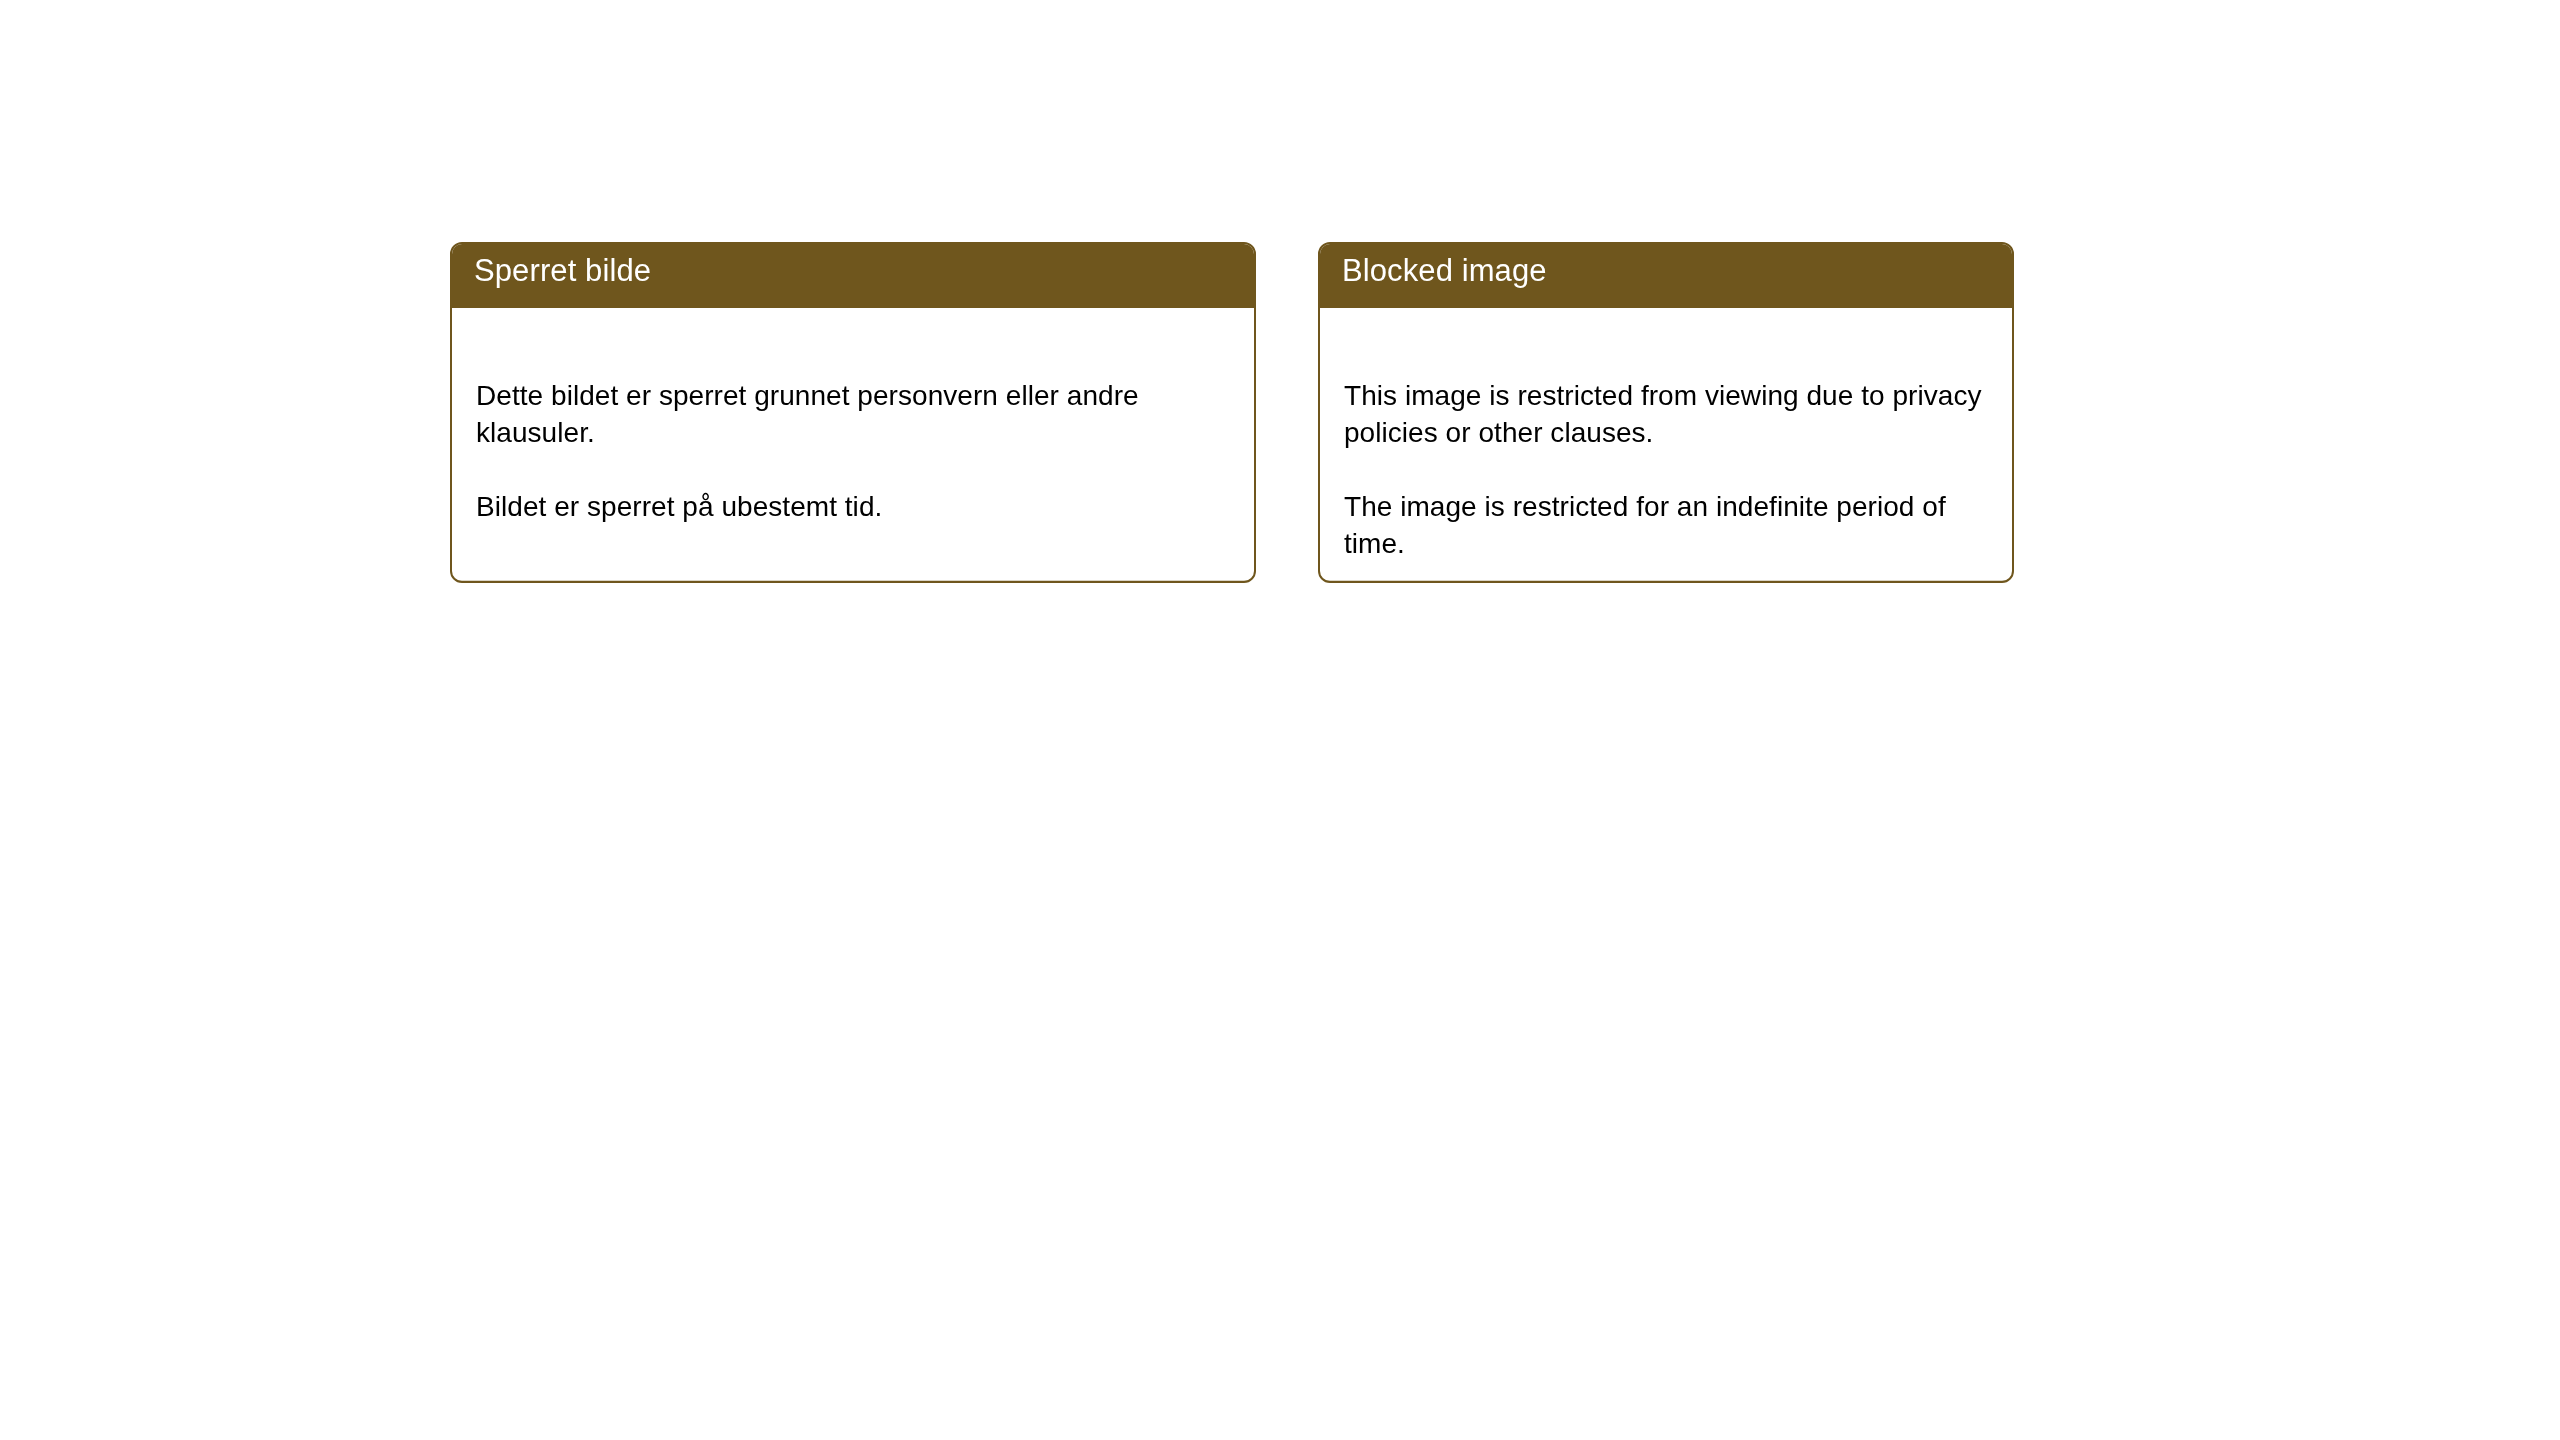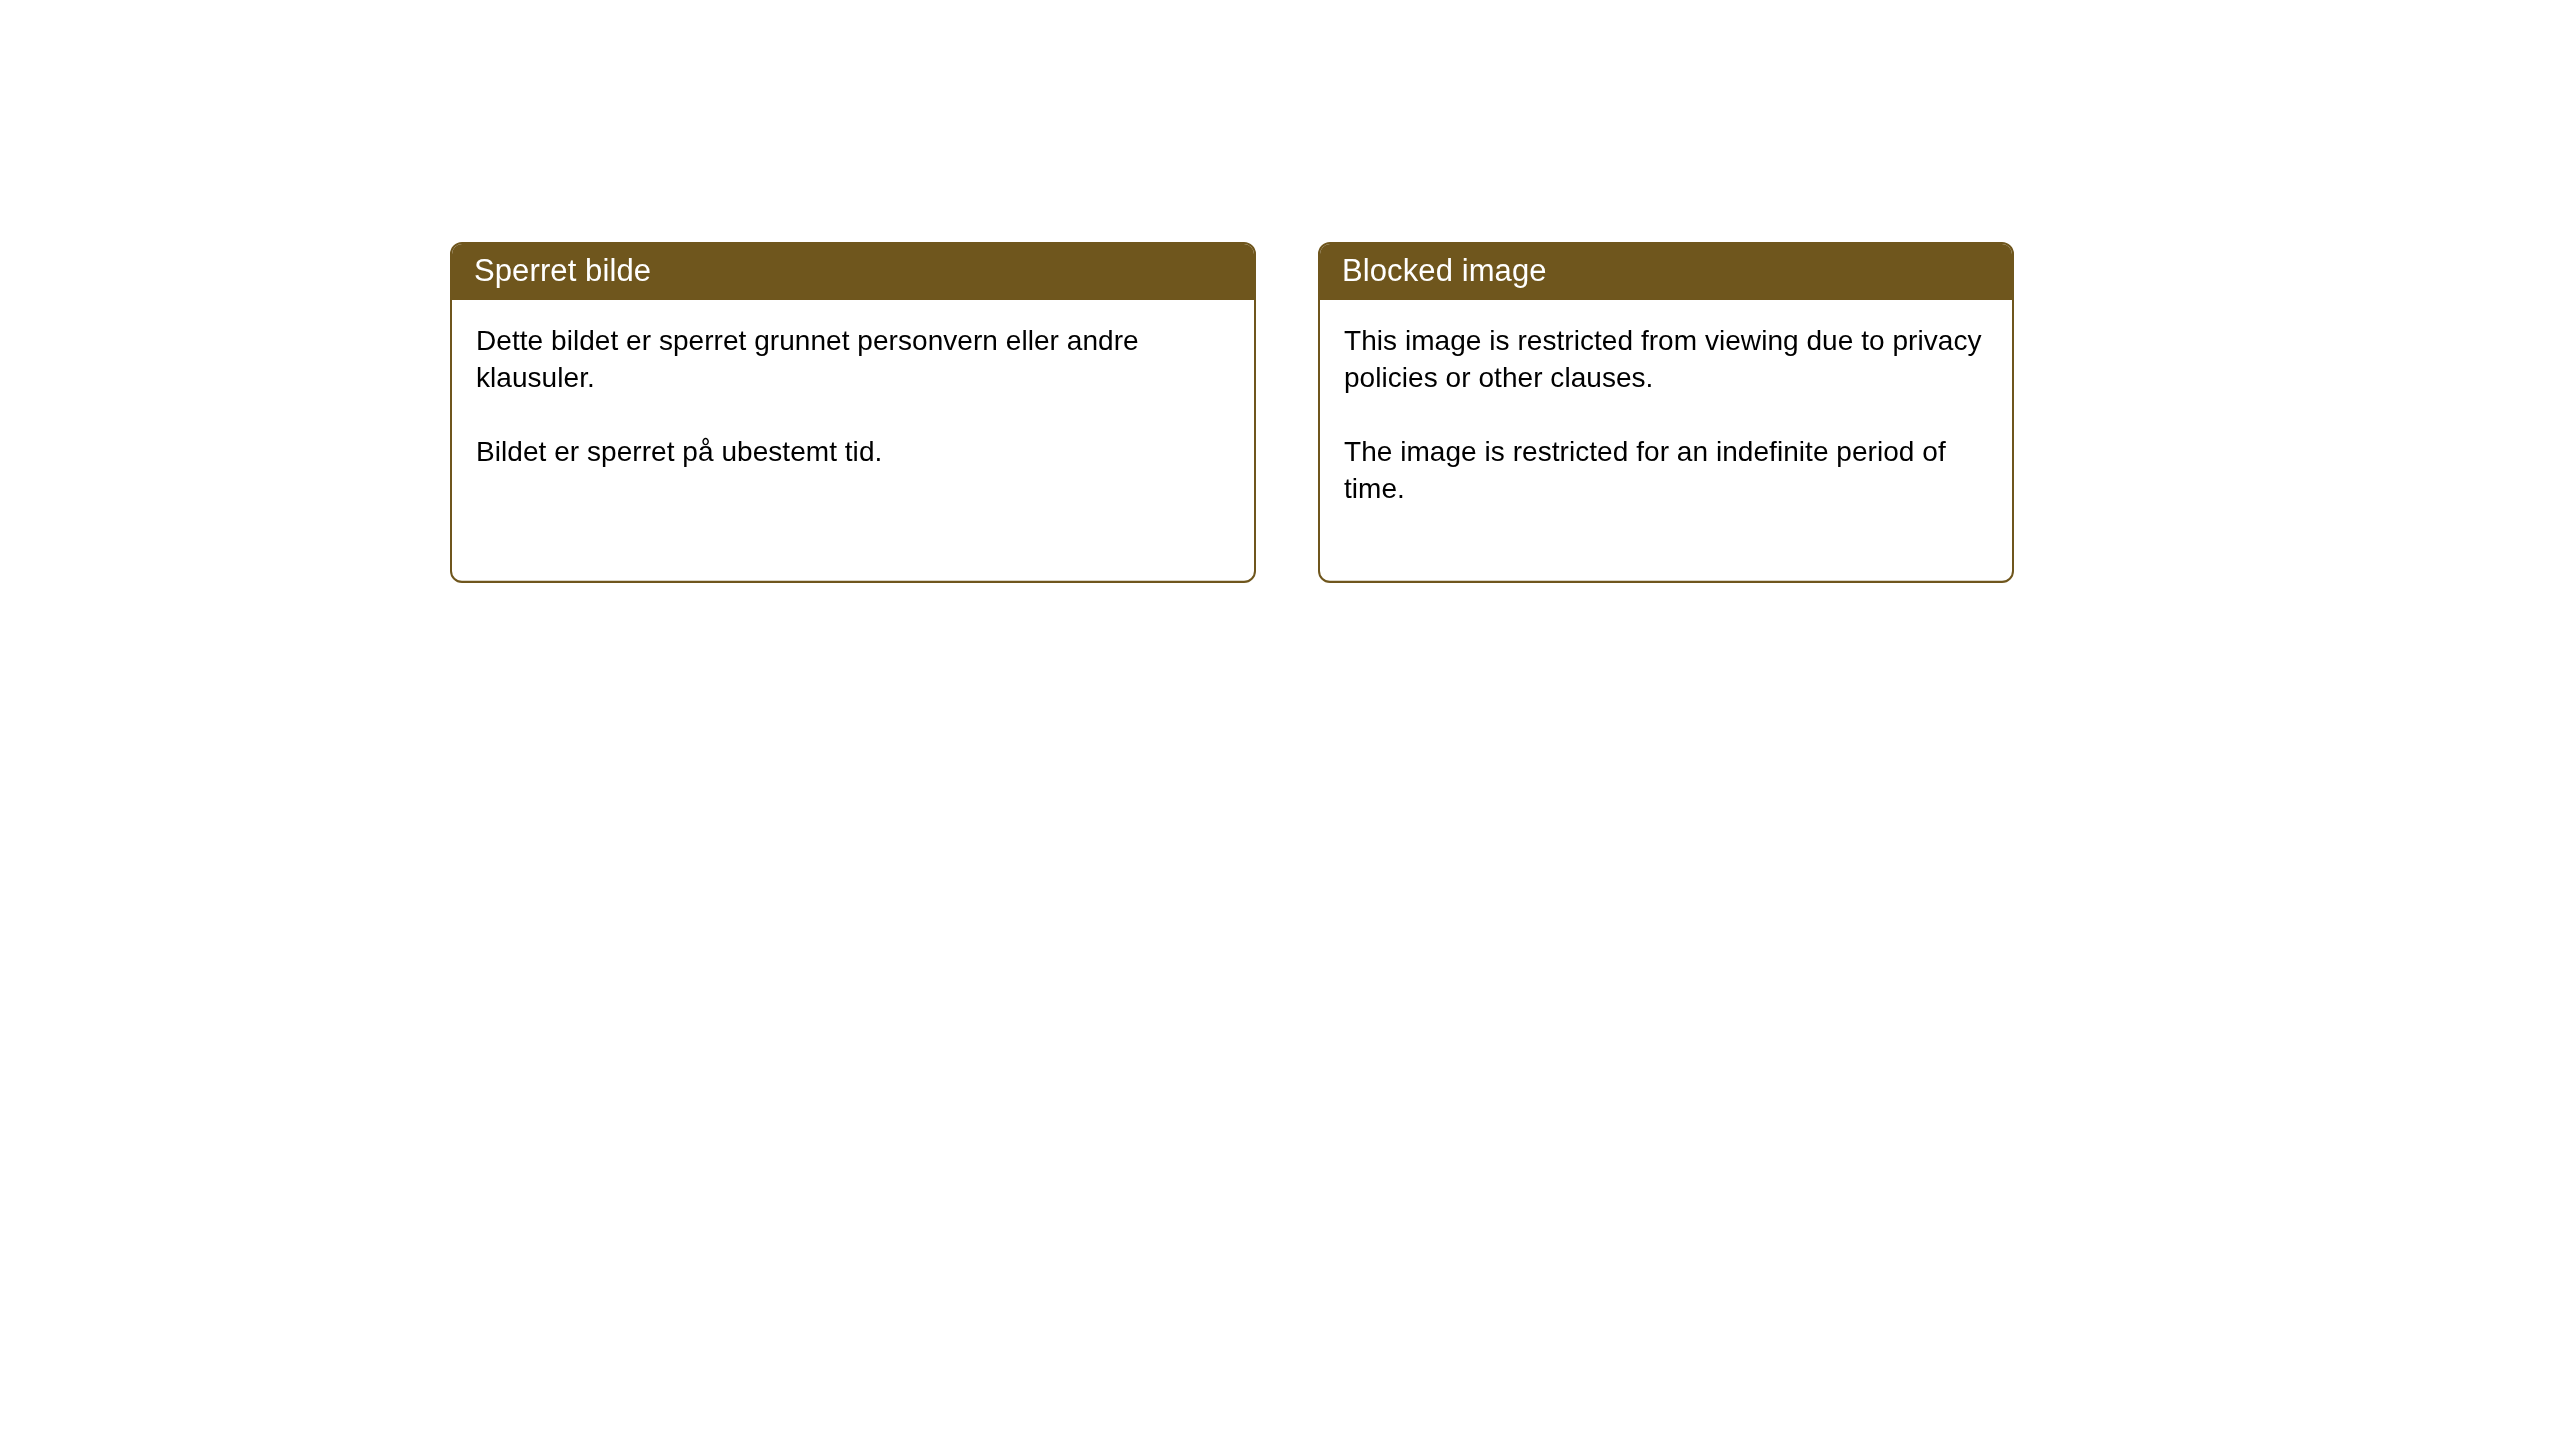--- a/index.html
+++ b/index.html
@@ -45,36 +45,37 @@
     width: 696px;
     height: 341px;
   }
 
   .card-header {
     background: #6f561d;
     height: 58px;
     margin: -2px -2px 0 -2px;
     display: flex;
     align-items: center;
-    padding: 0 0 0 24px;
+    padding: 0 0 8px 24px;
     border-top-left-radius: 12px;
     border-top-right-radius: 12px;
   }
 
   .card-title {
     color: #ffffff;
     font-size: 31px;
     line-height: 36px;
     font-weight: 400;
     letter-spacing: 0.1px;
     white-space: nowrap;
   }
 
   .card-body {
     padding: 22px 7px 0 24px;
+    margin-top: 47px;
   }
 
   .body-para {
     color: #000000;
     font-size: 28px;
     line-height: 37px;
     font-weight: 400;
     margin: 0;
     letter-spacing: 0.05px;
   }

